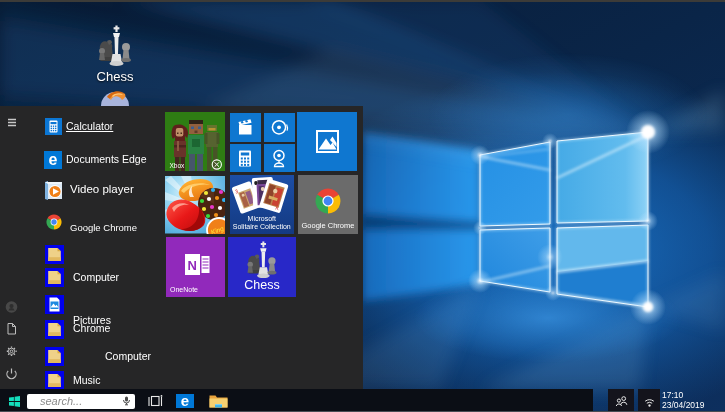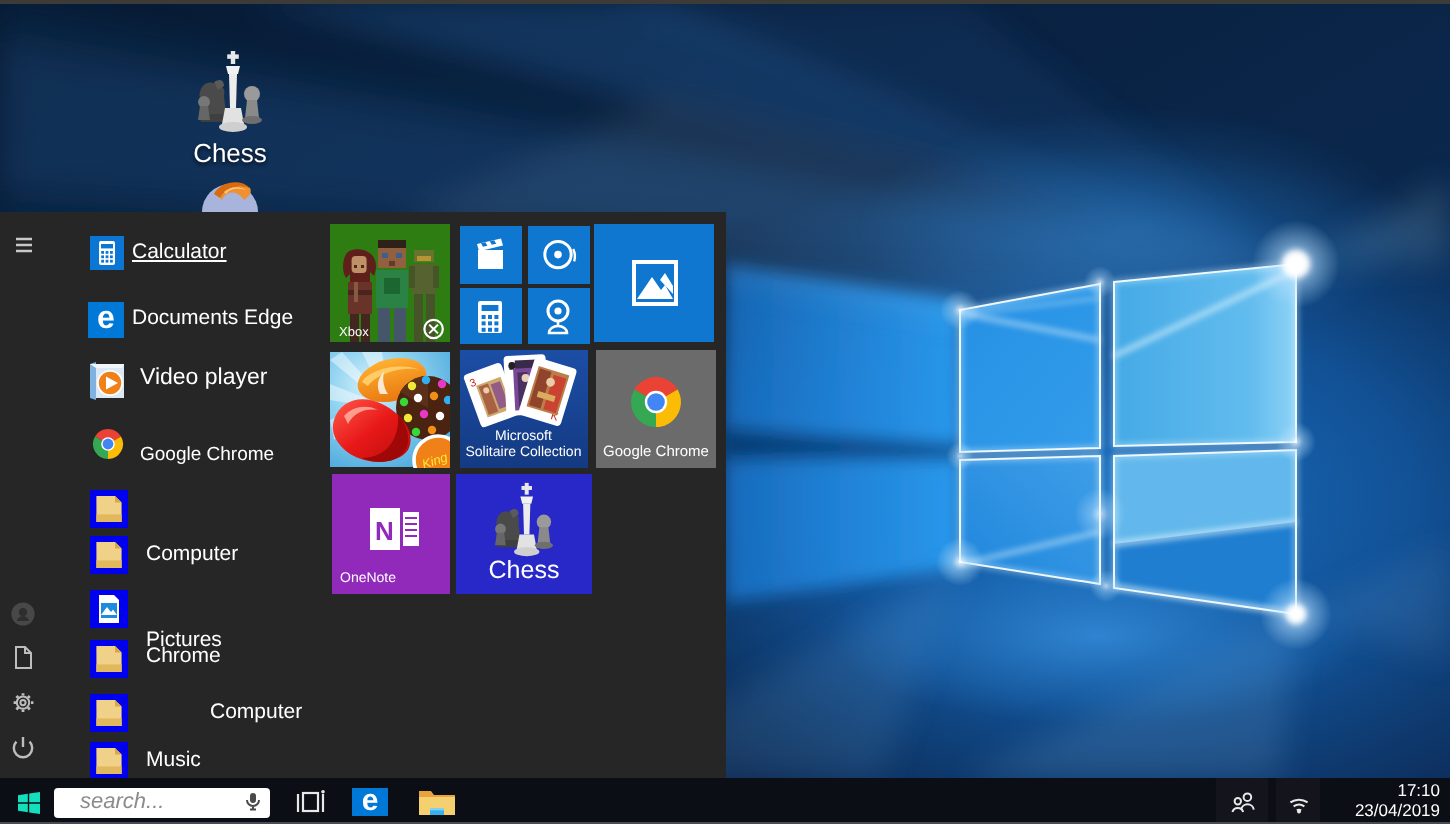--- a/index.html
+++ b/index.html
@@ -3,21 +3,21 @@
 <meta charset="utf-8">
 <style>
   html,body{margin:0;padding:0;}
   body{width:725px;height:412px;overflow:hidden;font-family:"Liberation Sans",sans-serif;background:#000;}
   #screen{position:absolute;top:0;left:0;width:725px;height:412px;overflow:hidden;}
   .abs{position:absolute;}
   #topbar{position:absolute;left:0;top:0;width:725px;height:2px;background:#3c3b38;z-index:5;}
   #wall{left:0;top:0;z-index:1;}
   #deskicons{z-index:2;}
   #startmenu{left:0;top:106px;width:363px;height:283px;background:#262627;z-index:10;}
-  #taskbar{left:0;top:389px;width:725px;height:23px;background:#0b0e15;z-index:20;}
+  #taskbar{left:0;top:389px;width:593px;height:23px;background:#0b0e15;z-index:20;}
   .applabel{position:absolute;color:#fff;font-size:10.5px;white-space:nowrap;}
   .tile{position:absolute;overflow:hidden;}
 </style>
 </head>
 <body>
 <div id="screen">
   <div id="topbar"></div>
 
   <svg id="wall" class="abs" width="725" height="412" viewBox="0 0 725 412">
     <defs>
@@ -552,16 +552,16 @@
     </svg>
     <div class="abs" style="left:638px;top:0;width:22px;height:23px;background:#14141c;"></div>
     <svg class="abs" style="left:643px;top:6.5px;" width="13" height="11" viewBox="0 0 13 11">
       <g fill="none" stroke="#e8e8e8" stroke-width="1">
         <path d="M2.2 5.2 a7.4 7.4 0 0 1 8.6 0"></path>
         <path d="M3.8 7.2 a4.8 4.8 0 0 1 5.4 0"></path>
         <path d="M5.4 9.2 a2.2 2.2 0 0 1 2.2 0"></path>
       </g>
       <circle cx="6.5" cy="9.8" r="1" fill="#e8e8e8"></circle>
     </svg>
-    <div class="abs" style="left:662px;top:2px;width:58px;height:20px;color:#fff;font-size:8.5px;text-align:right;line-height:9.5px;">17:10<br>23/04/2019</div>
+    <div class="abs" style="left:662px;top:2px;width:58px;height:20px;color:#fff;font-size:8.5px;text-align:left;line-height:9.5px;">17:10<br>23/04/2019</div>
     <div class="abs" style="left:0;top:21.8px;width:725px;height:1.2px;background:#484d54;"></div>
   </div>
 </div>
 
 </body></html>

